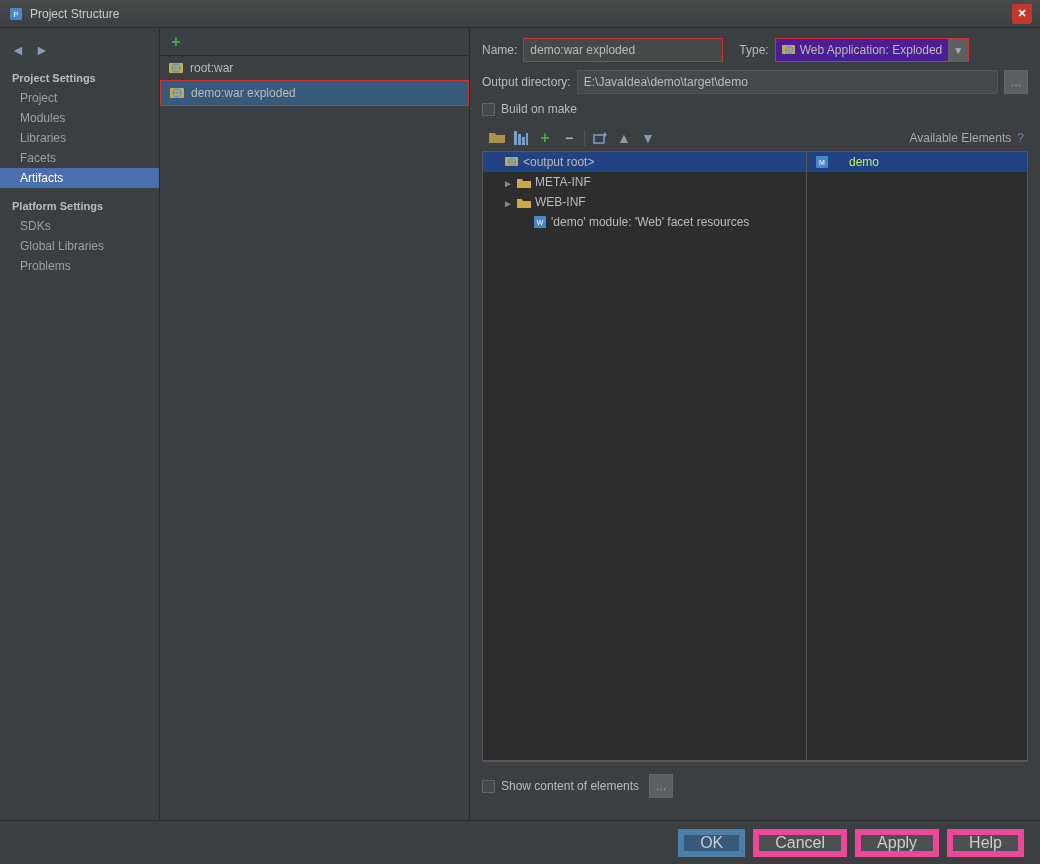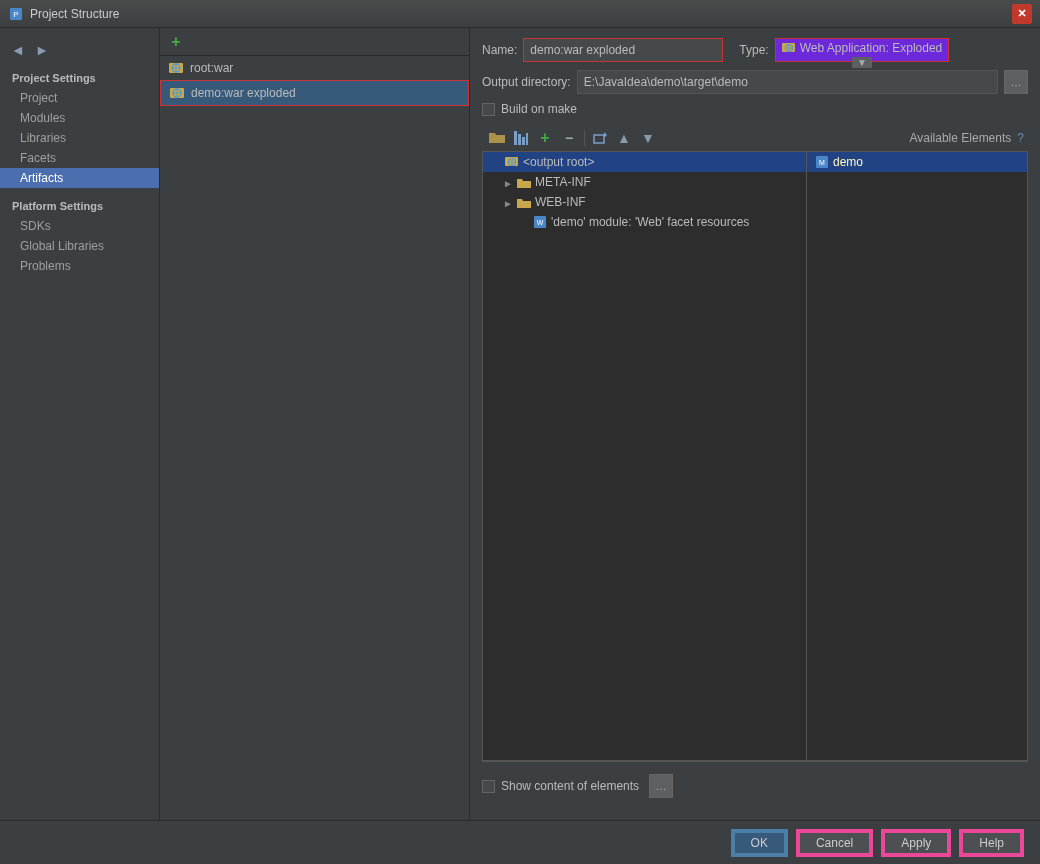--- a/index.html
+++ b/index.html
@@ -186,23 +186,22 @@
       height: 24px;
       outline: none;
     }
 
     .name-input { width: 200px; }
 
     .type-select-container {
       display: flex;
       align-items: center;
       border: 1px solid #cc3333;
-      background: #6d28d9;
+      background: #4c1d95;
       height: 24px;
-      flex-direction: column;
     }
     .type-select-text {
       padding: 2px 6px;
       color: #bbbbbb;
       font-size: 12px;
       display: flex;
       align-items: center;
       gap: 4px;
     }
     .type-select-arrow {
@@ -379,23 +378,23 @@
       font-size: 10px;
       color: #888888;
       width: 10px;
     }
 
     .right-element-item {
       display: flex;
       align-items: center;
       padding: 3px 8px;
       cursor: pointer;
-      color: #fef9c3;
-      font-size: 12px;
-      gap: 4px;
+      color: #bef264;
+      font-size: 12px;
+      gap: 20px;
     }
     .right-element-item.selected-row {
       background: #214283;
     }
 
     
     .content-bottom {
       display: flex;
       align-items: center;
       gap: 6px;
@@ -410,23 +409,23 @@
       border-top: 1px solid #2b2b2b;
       display: flex;
       align-items: center;
       justify-content: flex-end;
       padding: 0 16px;
       gap: 8px;
     }
 
     .footer-btn {
       padding: 4px 16px;
-      font-size: 12px;
-      cursor: pointer;
-      border: 4px solid #ec4899;
+      font-size: 16px;
+      cursor: pointer;
+      border: 6px solid #ec4899;
       background: #4c5052;
       color: #cccccc;
       height: 28px;
       display: flex;
       align-items: center;
     }
     .footer-btn.primary {
       background: #375a7a;
       border-color: #4b7fa8;
     }

